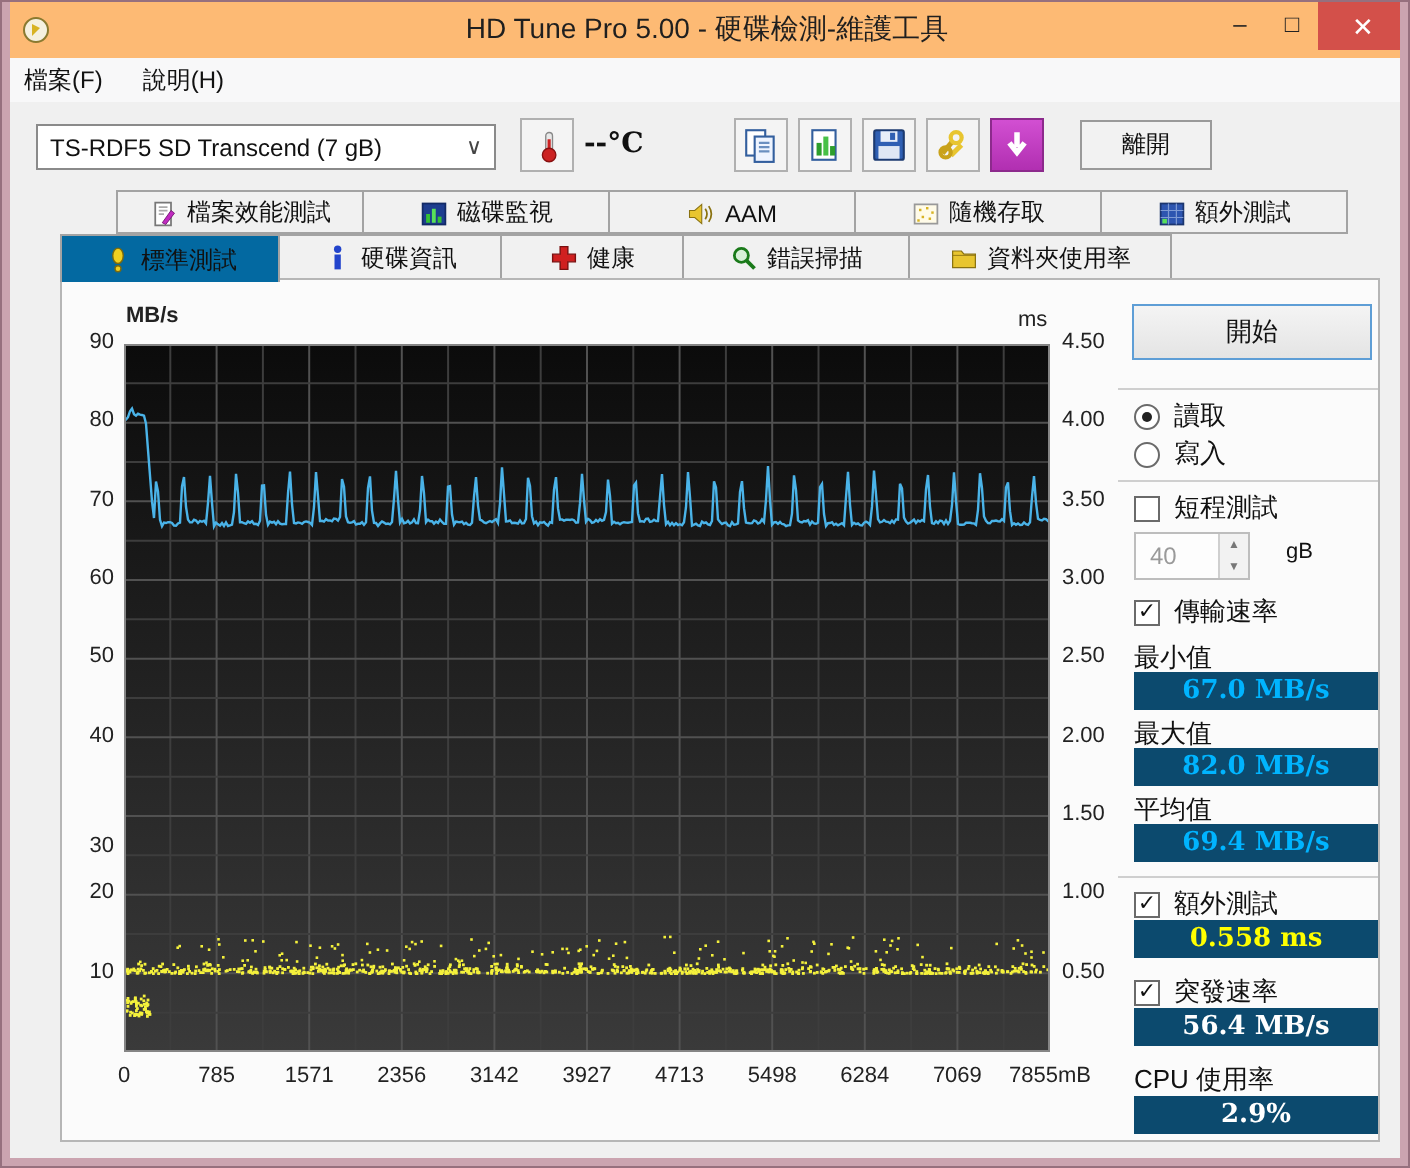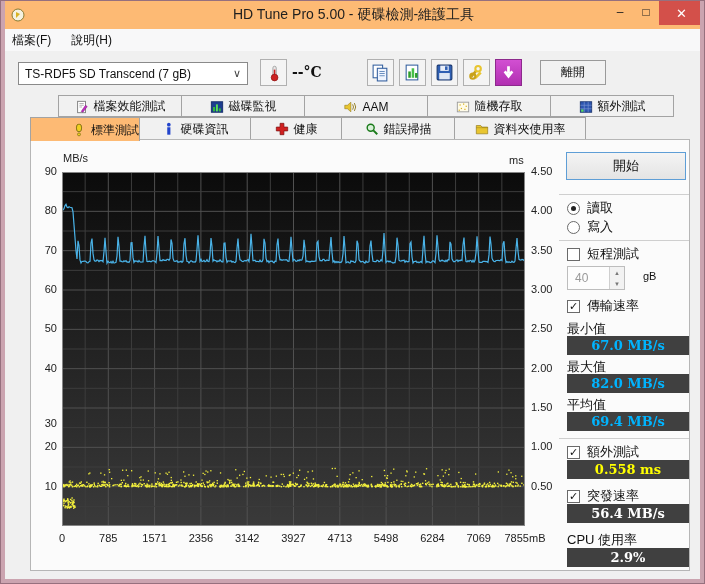--- a/index.html
+++ b/index.html
@@ -27,21 +27,21 @@
            display:flex;align-items:center;justify-content:center;padding:0;}
   .toolbtn.magenta{background:linear-gradient(#d24fd2,#b12fb1);border:1px solid #8c2a8c;}
   .temp{position:absolute;left:290px;top:13px;font-family:"DejaVu Serif",serif;font-weight:bold;font-size:14px;color:#111;}
   .exitbtn{position:absolute;left:538px;top:9px;width:66px;height:25px;background:#f2f2f2;border:1px solid #9a9a9a;
            font-size:12px;color:#111;}
   
   .tabrow{position:absolute;display:flex;}
   .tab{height:100%;display:flex;align-items:center;justify-content:center;background:#f1f1f1;
        border:1px solid #a3a3a3;margin-left:-1px;font-size:12px;color:#111;gap:5px;padding-top:1px;}
   .tab:first-child{margin-left:0;}
-  .tab.active{background:#fdba74;border-bottom:none;z-index:6;height:24px;justify-content:flex-end;}
+  .tab.active{background:#0369a1;border-bottom:none;z-index:6;height:24px;}
   .tab .ticon{width:14px;height:14px;display:inline-flex;}
   
   .page{position:absolute;left:29px;top:138px;width:660px;height:432px;background:#fbfbfb;
         border:1px solid #b6b6b6;z-index:4;}
   .axislabel{position:absolute;font-size:11px;color:#222;}
   #plot{position:absolute;left:31px;top:32px;width:463px;height:354px;}
   .ytick{position:absolute;width:26px;text-align:right;font-size:11px;color:#222;}
   .ytickR{position:absolute;width:34px;text-align:left;font-size:11px;color:#222;}
   .xtick{position:absolute;width:56px;text-align:center;font-size:11px;color:#222;}
   
@@ -53,21 +53,21 @@
   .radio.sel:after{content:"";position:absolute;left:3px;top:3px;width:5px;height:5px;border-radius:50%;background:#222;}
   .cbox{width:13px;height:13px;border:1px solid #6a6a6a;background:#fff;position:relative;flex:none;
         display:flex;align-items:center;justify-content:center;font-size:11px;color:#111;line-height:1;}
   .spin{position:absolute;left:536px;top:126px;width:58px;height:24px;border:1px solid #bdbdbd;background:#fdfdfd;
         display:flex;align-items:center;}
   .spin .val{flex:1;padding-left:7px;font-size:12px;color:#9a9a9a;}
   .spin .arrows{width:15px;height:100%;display:flex;flex-direction:column;border-left:1px solid #cfcfcf;}
   .spin .arrows span{flex:1;display:flex;align-items:center;justify-content:center;font-size:6px;color:#777;background:#f2f2f2;}
   .unit{position:absolute;left:612px;top:130px;font-size:11px;color:#111;}
   .plabel{position:absolute;left:536px;font-size:13px;color:#111;}
-  .vbox{position:absolute;left:536px;width:122px;height:19px;background:#404040;display:flex;align-items:center;justify-content:center;
+  .vbox{position:absolute;left:536px;width:122px;height:19px;background:#0c4a6e;display:flex;align-items:center;justify-content:center;
         font-family:"DejaVu Serif",serif;font-weight:bold;font-size:13px;}
 </style>
 </head>
 <body>
 
 <div id="win">
   <div class="frame"></div>
 
   <div class="titlebar">
     <span class="appicon">
@@ -251,21 +251,21 @@
             <rect x="3.5" y="4.5" width="9" height="10" rx="1" fill="#c8c8c8" stroke="#666" stroke-width="0.7"></rect>
             <rect x="2.5" y="2.8" width="11" height="1.8" fill="#bbb" stroke="#666" stroke-width="0.6"></rect>
             <path d="M6 6.5v6M8 6.5v6M10 6.5v6" stroke="#777" stroke-width="0.8"></path>
           </svg>
         </span>
         <span>清除</span>
       </div>
     </div>
 
   <div class="page">
-    <div class="axislabel" style="left:32px;top:12px;">MB/s</div>
+    <div class="axislabel" style="left:32px;top:12px;font-weight:bold;">MB/s</div>
     <div class="axislabel" style="left:478px;top:14px;">ms</div>
     <div id="plot"><svg width="463" height="354" viewBox="0 0 463 354">
           <defs>
             <linearGradient id="bg" x1="0" y1="0" x2="0" y2="1">
               <stop offset="0" stop-color="#0b0b0b"></stop>
               <stop offset="1" stop-color="#3a3a3a"></stop>
             </linearGradient>
           </defs>
           <rect x="0" y="0" width="463" height="354" fill="url(#bg)"></rect>
           <line x1="23.15" y1="0" x2="23.15" y2="354" stroke="#3d3d3d" stroke-width="1"></line>

